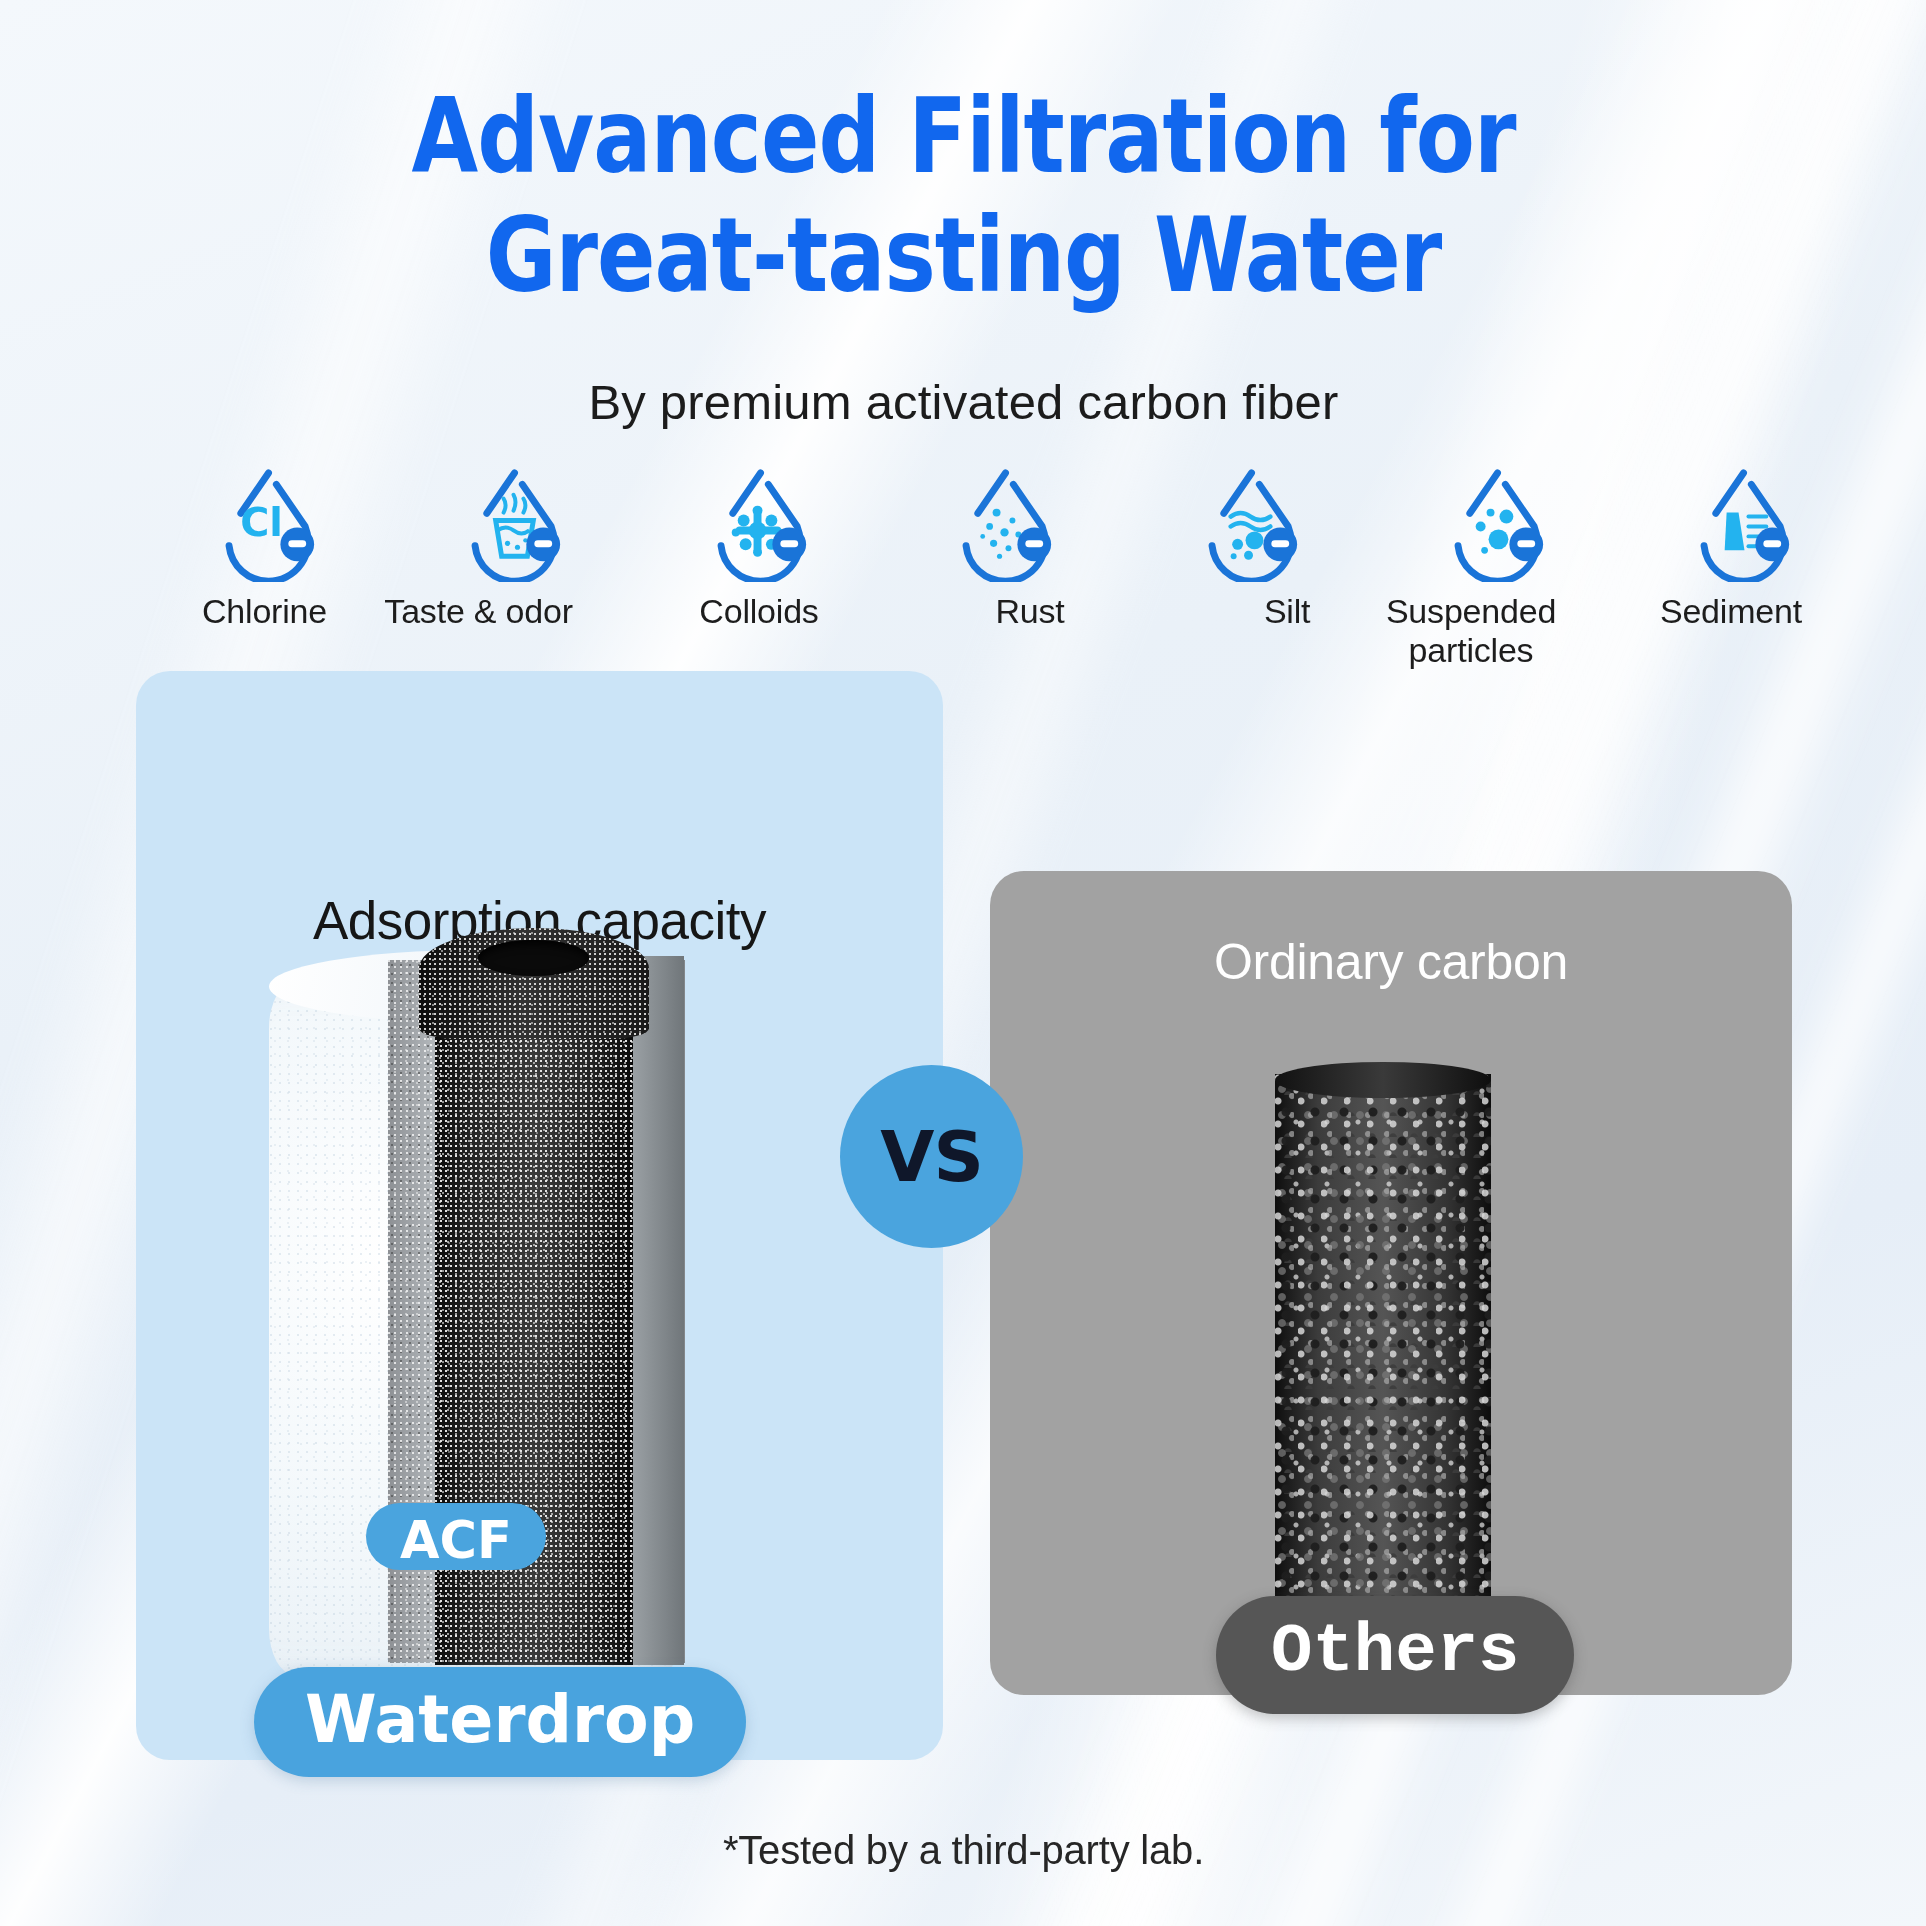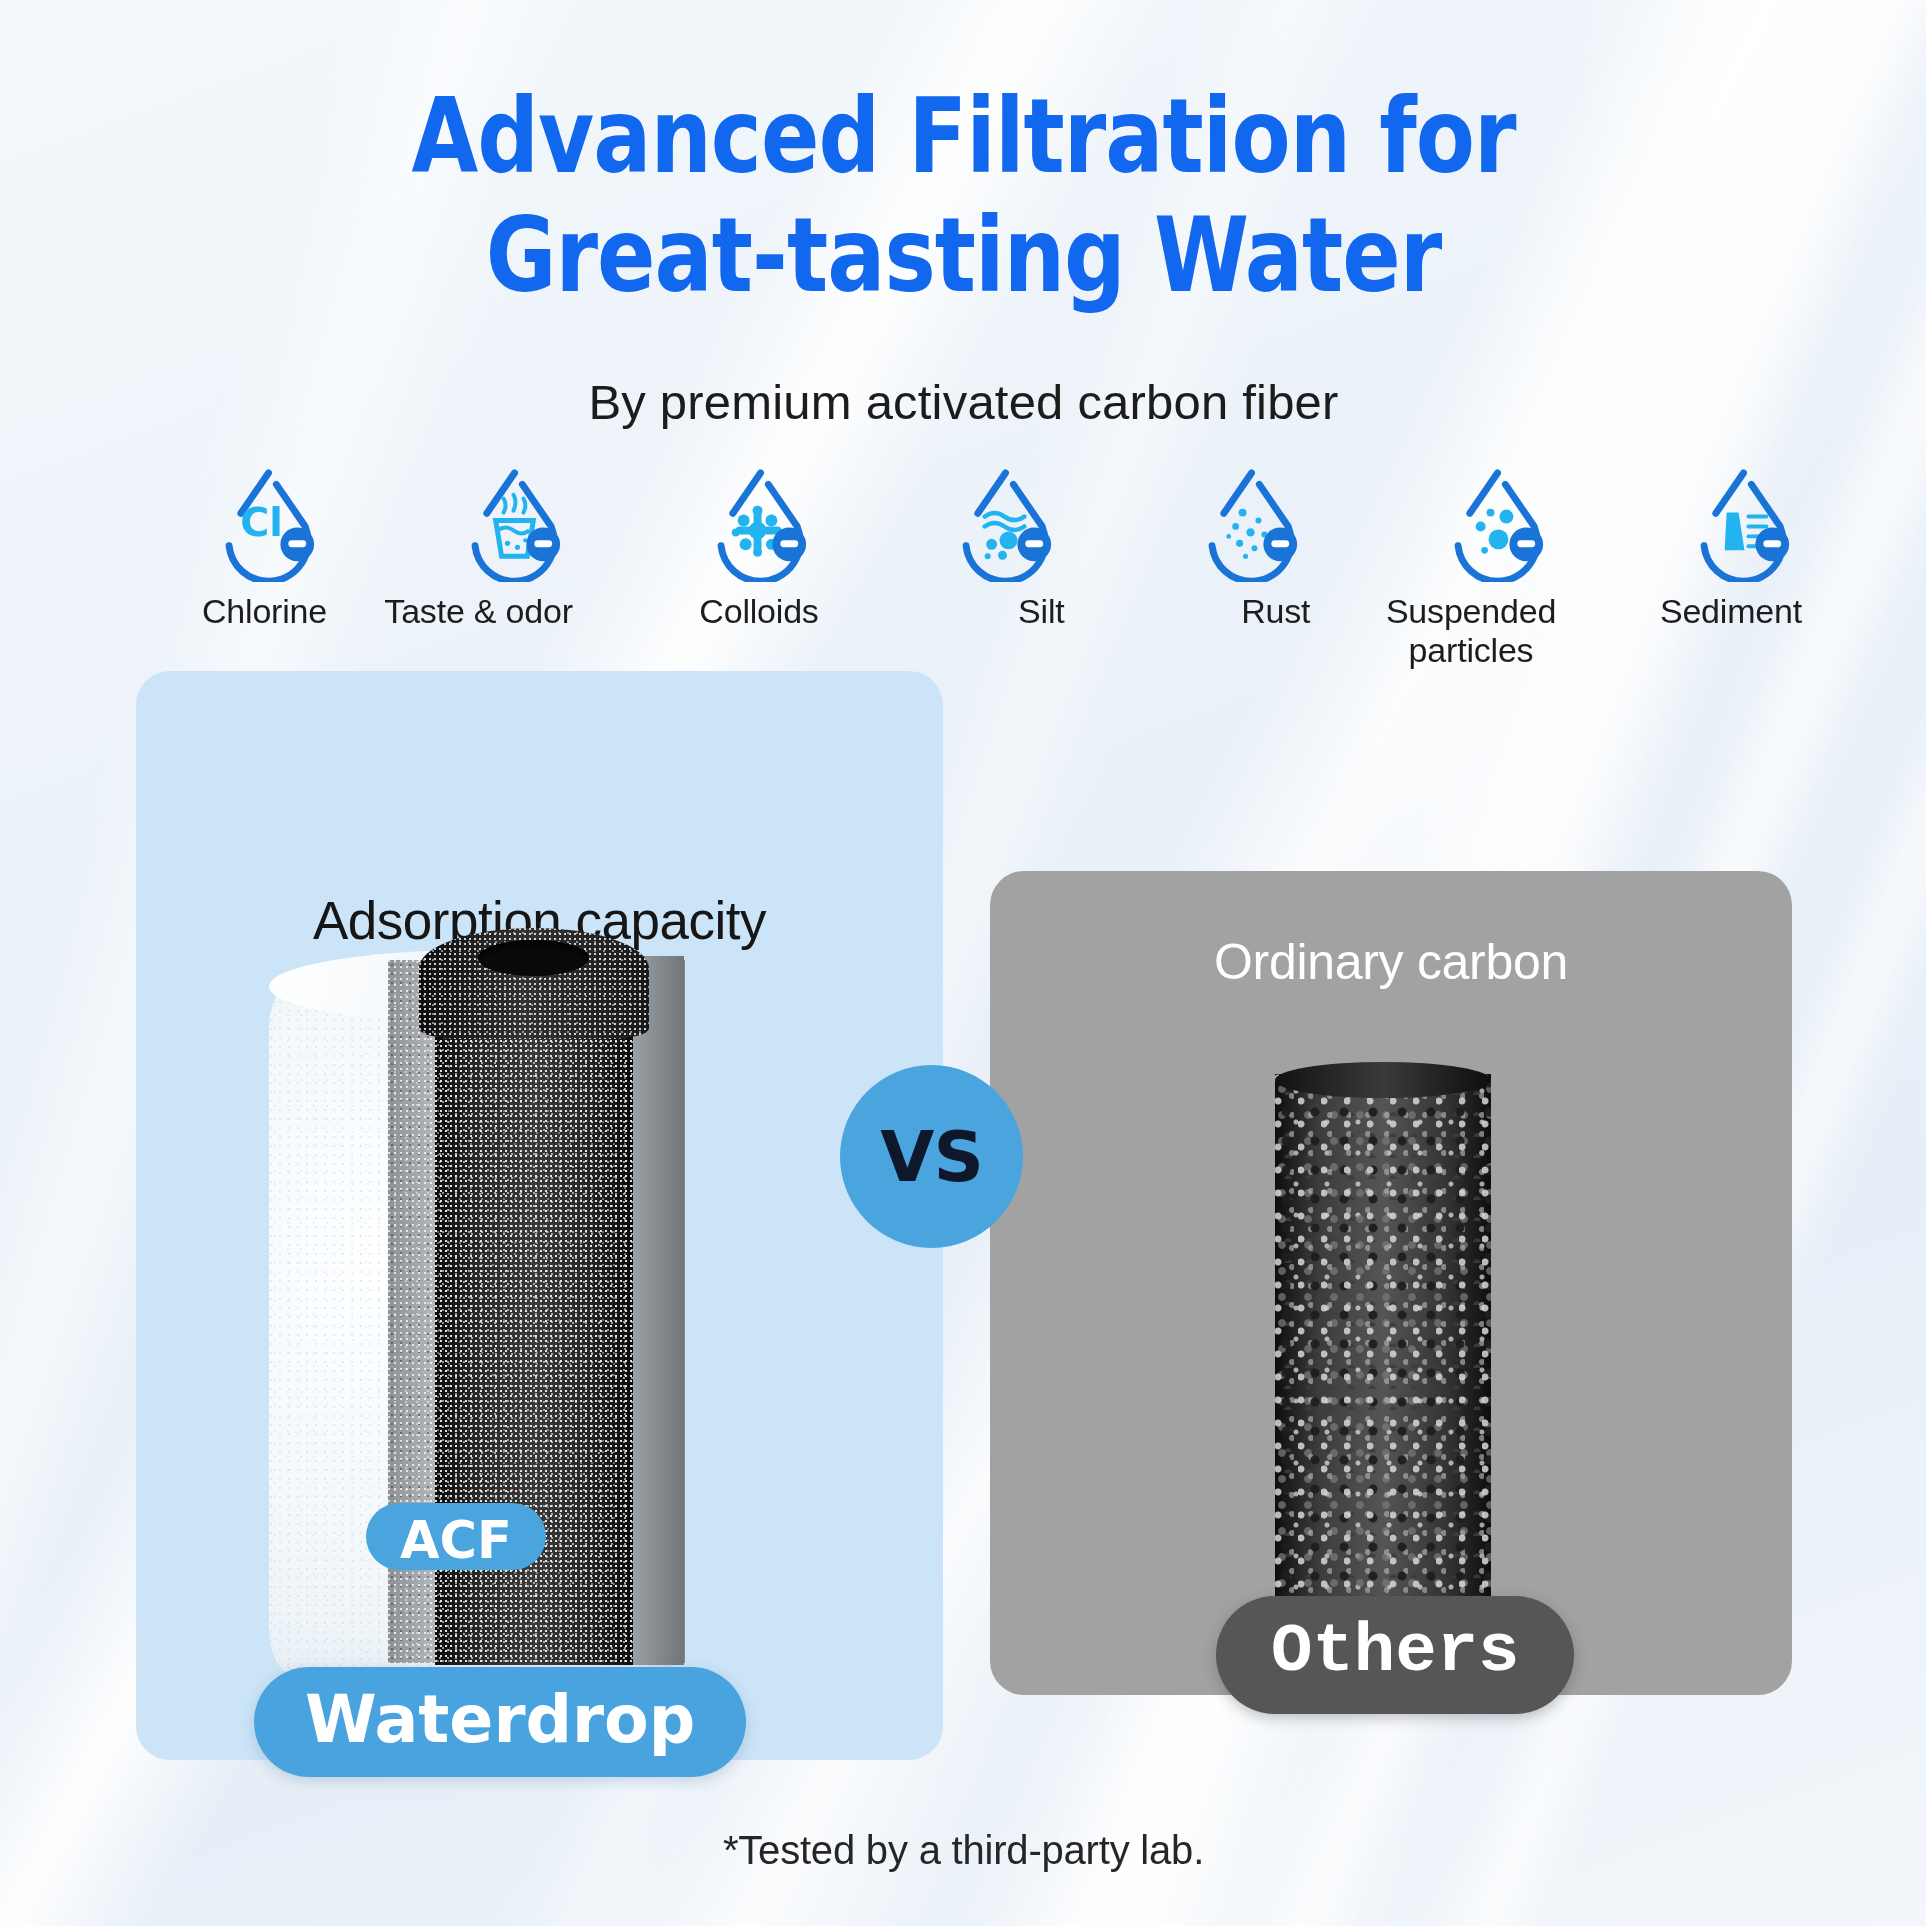--- a/index.html
+++ b/index.html
@@ -425,39 +425,20 @@
           <rect x="79" y="76" width="18" height="7" rx="3.5" fill="#ffffff"></rect>
         </svg>
       </div>
       <div class="icon-label">Colloids</div>
     </div>
 
     <div class="icon-cell">
       <div class="drop-wrap">
         <svg width="117" height="117" viewBox="0 0 118 118">
           <path d="M59 8 L96 62 A40 40 0 1 1 22 62 Z" fill="none" stroke="#1a74d8" stroke-width="7" stroke-linecap="round" stroke-dasharray="188 36" stroke-dashoffset="-14"></path>
-          <path d="M38 52 q10 -7 20 0 t20 0" fill="none" stroke="#23b3ef" stroke-width="4.5" stroke-linecap="round"></path>
-          <path d="M38 62 q10 -7 20 0 t20 0" fill="none" stroke="#23b3ef" stroke-width="4.5" stroke-linecap="round"></path>
-          <g fill="#23b3ef">
-            <circle cx="62" cy="76" r="9"></circle>
-            <circle cx="45" cy="80" r="5.5"></circle>
-            <circle cx="56" cy="91" r="4.5"></circle>
-            <circle cx="41" cy="92" r="3"></circle>
-          </g>
-          <circle cx="88" cy="80" r="17" fill="#1a74d8"></circle>
-          <rect x="79" y="76" width="18" height="7" rx="3.5" fill="#ffffff"></rect>
-        </svg>
-      </div>
-      <div class="icon-label">Silt</div>
-    </div>
-
-    <div class="icon-cell">
-      <div class="drop-wrap">
-        <svg width="117" height="117" viewBox="0 0 118 118">
-          <path d="M59 8 L96 62 A40 40 0 1 1 22 62 Z" fill="none" stroke="#1a74d8" stroke-width="7" stroke-linecap="round" stroke-dasharray="188 36" stroke-dashoffset="-14"></path>
           <g fill="#23b3ef">
             <circle cx="50" cy="48" r="4"></circle>
             <circle cx="66" cy="56" r="3"></circle>
             <circle cx="43" cy="62" r="3.4"></circle>
             <circle cx="58" cy="68" r="4.2"></circle>
             <circle cx="72" cy="70" r="3"></circle>
             <circle cx="47" cy="79" r="3.6"></circle>
             <circle cx="62" cy="84" r="3"></circle>
             <circle cx="36" cy="72" r="2.4"></circle>
             <circle cx="53" cy="92" r="2.6"></circle>
@@ -466,20 +447,39 @@
           <rect x="79" y="76" width="18" height="7" rx="3.5" fill="#ffffff"></rect>
         </svg>
       </div>
       <div class="icon-label">Rust</div>
     </div>
 
     <div class="icon-cell">
       <div class="drop-wrap">
         <svg width="117" height="117" viewBox="0 0 118 118">
           <path d="M59 8 L96 62 A40 40 0 1 1 22 62 Z" fill="none" stroke="#1a74d8" stroke-width="7" stroke-linecap="round" stroke-dasharray="188 36" stroke-dashoffset="-14"></path>
+          <path d="M38 52 q10 -7 20 0 t20 0" fill="none" stroke="#23b3ef" stroke-width="4.5" stroke-linecap="round"></path>
+          <path d="M38 62 q10 -7 20 0 t20 0" fill="none" stroke="#23b3ef" stroke-width="4.5" stroke-linecap="round"></path>
+          <g fill="#23b3ef">
+            <circle cx="62" cy="76" r="9"></circle>
+            <circle cx="45" cy="80" r="5.5"></circle>
+            <circle cx="56" cy="91" r="4.5"></circle>
+            <circle cx="41" cy="92" r="3"></circle>
+          </g>
+          <circle cx="88" cy="80" r="17" fill="#1a74d8"></circle>
+          <rect x="79" y="76" width="18" height="7" rx="3.5" fill="#ffffff"></rect>
+        </svg>
+      </div>
+      <div class="icon-label">Silt</div>
+    </div>
+
+    <div class="icon-cell">
+      <div class="drop-wrap">
+        <svg width="117" height="117" viewBox="0 0 118 118">
+          <path d="M59 8 L96 62 A40 40 0 1 1 22 62 Z" fill="none" stroke="#1a74d8" stroke-width="7" stroke-linecap="round" stroke-dasharray="188 36" stroke-dashoffset="-14"></path>
           <g fill="#23b3ef">
             <circle cx="68" cy="52" r="7"></circle>
             <circle cx="52" cy="48" r="4"></circle>
             <circle cx="42" cy="62" r="5"></circle>
             <circle cx="60" cy="75" r="10"></circle>
             <circle cx="78" cy="74" r="4"></circle>
             <circle cx="46" cy="86" r="3.4"></circle>
           </g>
           <circle cx="88" cy="80" r="17" fill="#1a74d8"></circle>
           <rect x="79" y="76" width="18" height="7" rx="3.5" fill="#ffffff"></rect>

